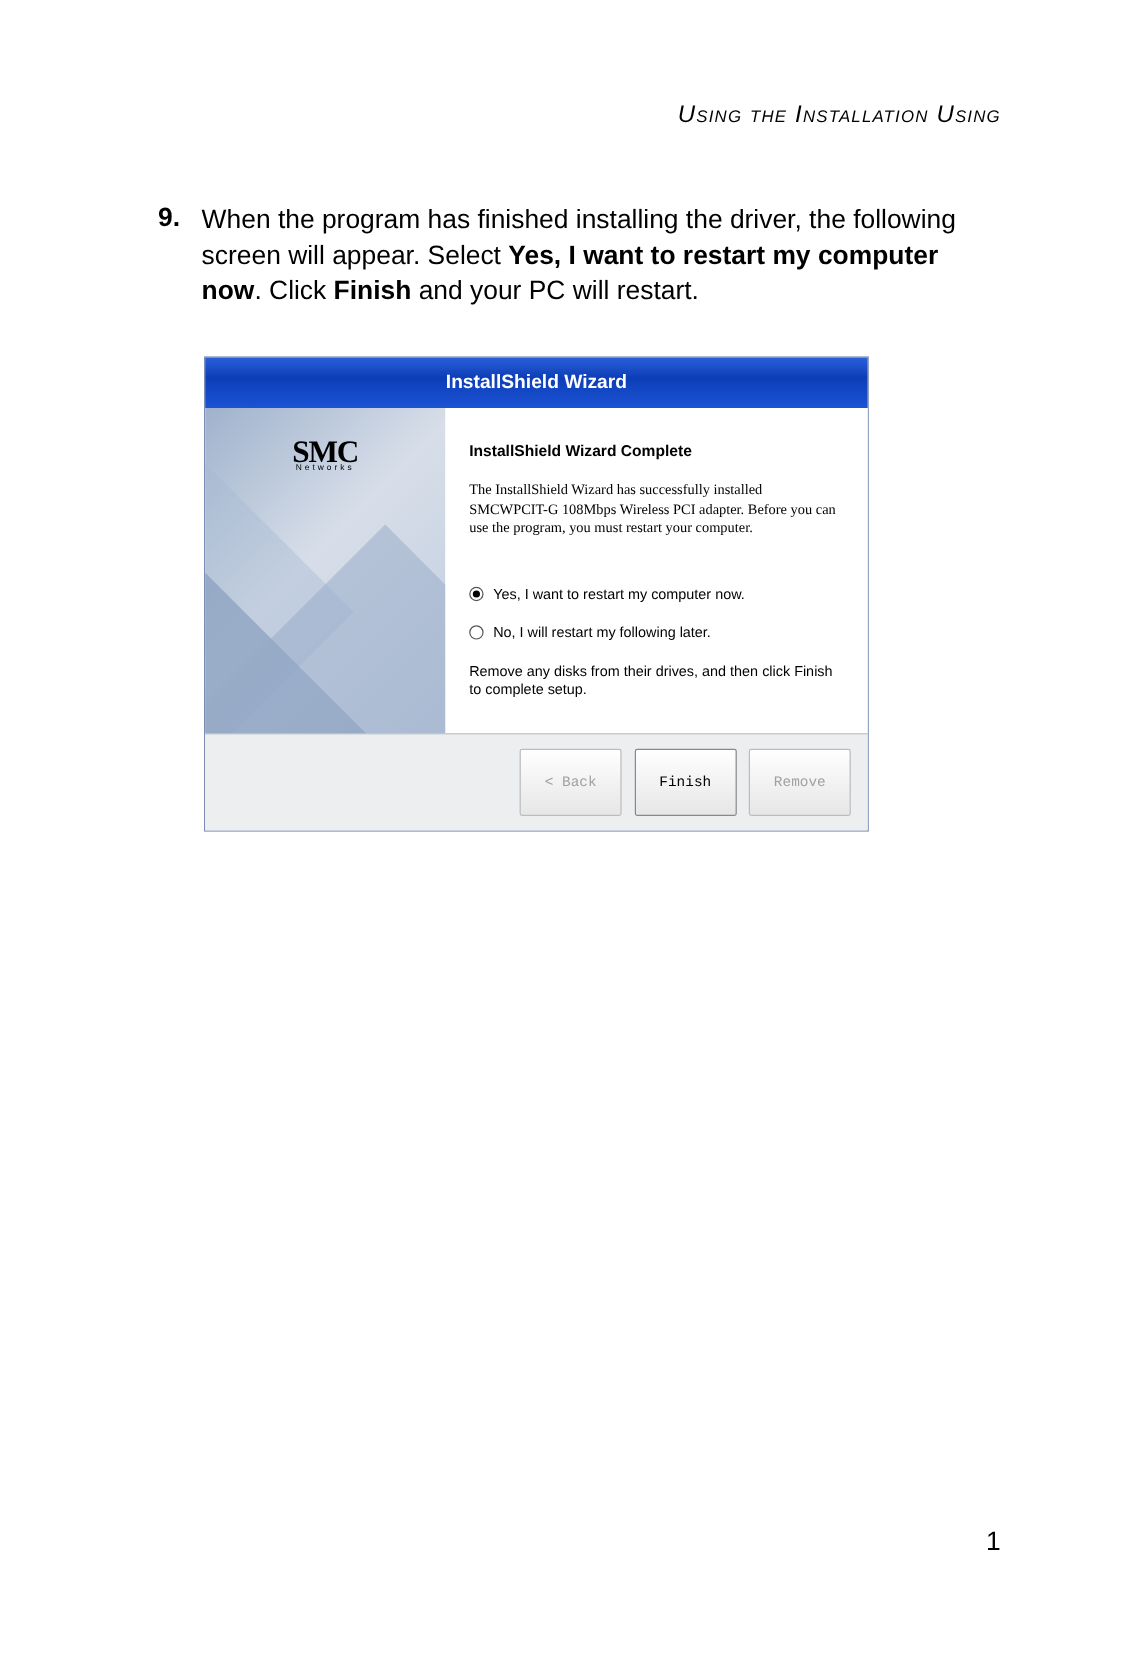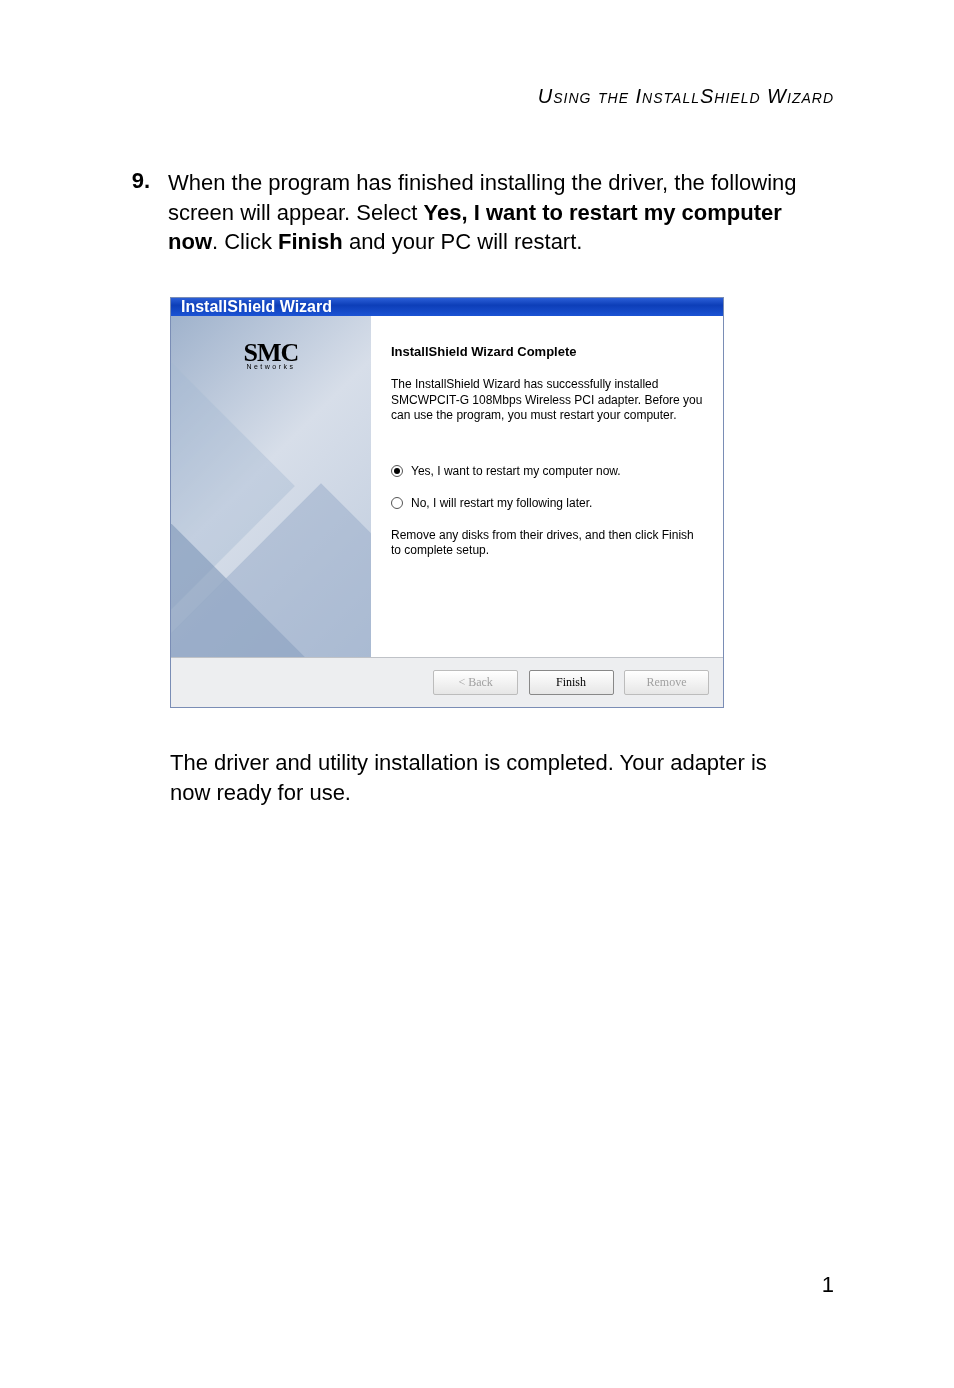--- a/index.html
+++ b/index.html
@@ -51,22 +51,23 @@
       margin-left: 50px;
       width: 554px;
       border: 1px solid #7a8db5;
       margin-bottom: 40px;
     }
     .titlebar {
       background: linear-gradient(to bottom, #2b5fd8, #0d3eb8 40%, #1b53d4);
       color: #ffffff;
       font-weight: bold;
       font-size: 16px;
-      padding: 0 10px;
+      padding: 12px 10px;
       font-family: Tahoma, Arial, sans-serif;
+      text-align: center;
     }
     .wizard-body {
       display: flex;
       background: #ffffff;
     }
     .left-panel {
       width: 200px;
       background: linear-gradient(135deg, #9fb2cc 0%, #d7dee9 45%, #becbdd 100%);
       position: relative;
       overflow: hidden;
@@ -110,20 +111,21 @@
     }
     .wiz-title {
       font-weight: bold;
       font-size: 13px;
       margin-bottom: 18px;
     }
     .wiz-desc {
       font-size: 12px;
       line-height: 1.3;
       margin-bottom: 40px;
+      font-family: Liberation Serif, serif;
     }
     .radio-row {
       display: flex;
       align-items: center;
       gap: 8px;
       margin-bottom: 18px;
       font-size: 12px;
     }
     .radio {
       width: 12px;
@@ -141,35 +143,34 @@
       width: 6px;
       height: 6px;
       background: #000;
       border-radius: 50%;
       display: block;
     }
     .wiz-note {
       font-size: 12px;
       line-height: 1.3;
       margin-top: 6px;
-      margin-bottom: 70px;
     }
     .button-row {
       border-top: 1px solid #bfc2c7;
       padding: 12px 14px;
       text-align: right;
       background: #edeef0;
     }
     .btn {
       display: inline-block;
       width: 85px;
-      padding: 4px 0;
+      padding: 20px 0;
       text-align: center;
       font-size: 12px;
-      font-family: Liberation Serif, serif;
+      font-family: Liberation Mono, monospace;
       background: linear-gradient(to bottom, #ffffff, #e6e6e6);
       border: 1px solid #888;
       border-radius: 2px;
       margin-left: 6px;
     }
     .btn.disabled {
       color: #a1a1a1;
       border-color: #bcbcbc;
     }
     .post-text {
@@ -184,21 +185,21 @@
       bottom: 90px;
       right: 120px;
       font-size: 22px;
       color: #000;
     }
   </style>
 </head>
 <body>
 
 <div class="page">
-  <div class="header">Using the InstallShield Wizard</div>
+  <div class="header">Using the Installation Using</div>
 
   <div class="step-row">
     <div class="step-number">9.</div>
     <div class="step-text">
       <span>When the program has finished installing the driver, the following screen will appear. Select </span><span class="bold">Yes, I want to restart my computer now</span><span>. Click </span><span class="bold">Finish</span><span> and your PC will restart.</span>
     </div>
   </div>
 
   <div class="wizard-box">
     <div class="titlebar">InstallShield Wizard</div>
@@ -228,16 +229,15 @@
         <div class="wiz-note">Remove any disks from their drives, and then click Finish to complete setup.</div>
       </div>
     </div>
     <div class="button-row">
       <span class="btn disabled">&lt; Back</span>
       <span class="btn">Finish</span>
       <span class="btn disabled">Remove</span>
     </div>
   </div>
 
-  <div class="post-text">The driver and utility installation is completed. Your adapter is now ready for use.</div>
 </div>
 
 <div class="page-number">1</div>
 
 </body></html>

